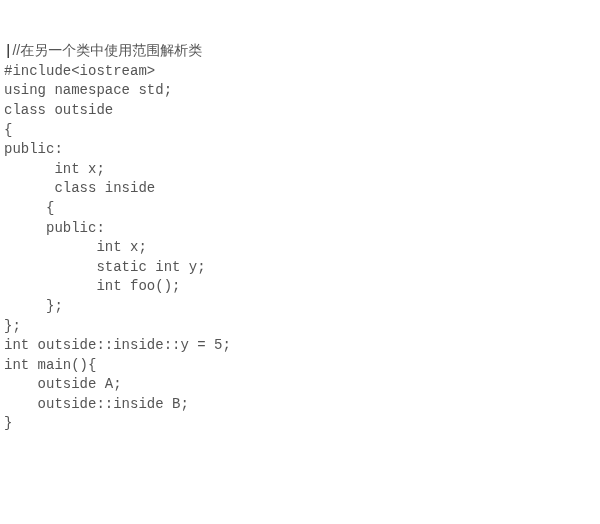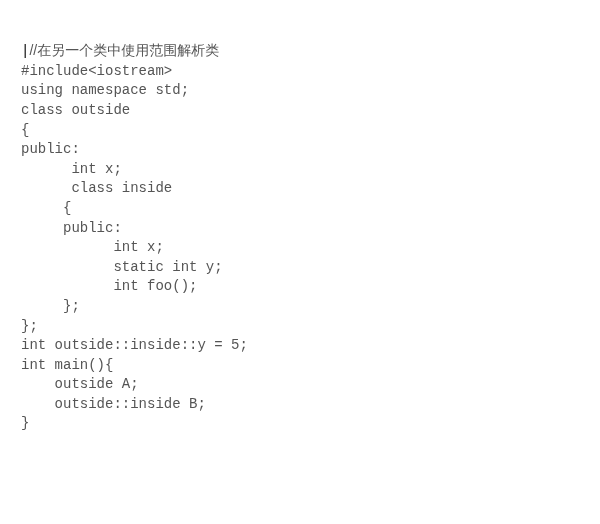--- a/index.html
+++ b/index.html
@@ -7,21 +7,20 @@
       padding: 2px 4px;
       font-family: "Courier New", monospace;
       font-size: 14px;
       line-height: 1.4;
       color: #555;
       background: #fff;
       white-space: pre;
     }
     .code-line {
       display: block;
-      margin-left: 17px;
     }
     .cursor {
       color: #000;
     }
     .cjk {
       font-family: "SimSun", "Microsoft YaHei", sans-serif;
     }
   </style>
 </head>
 <body>

